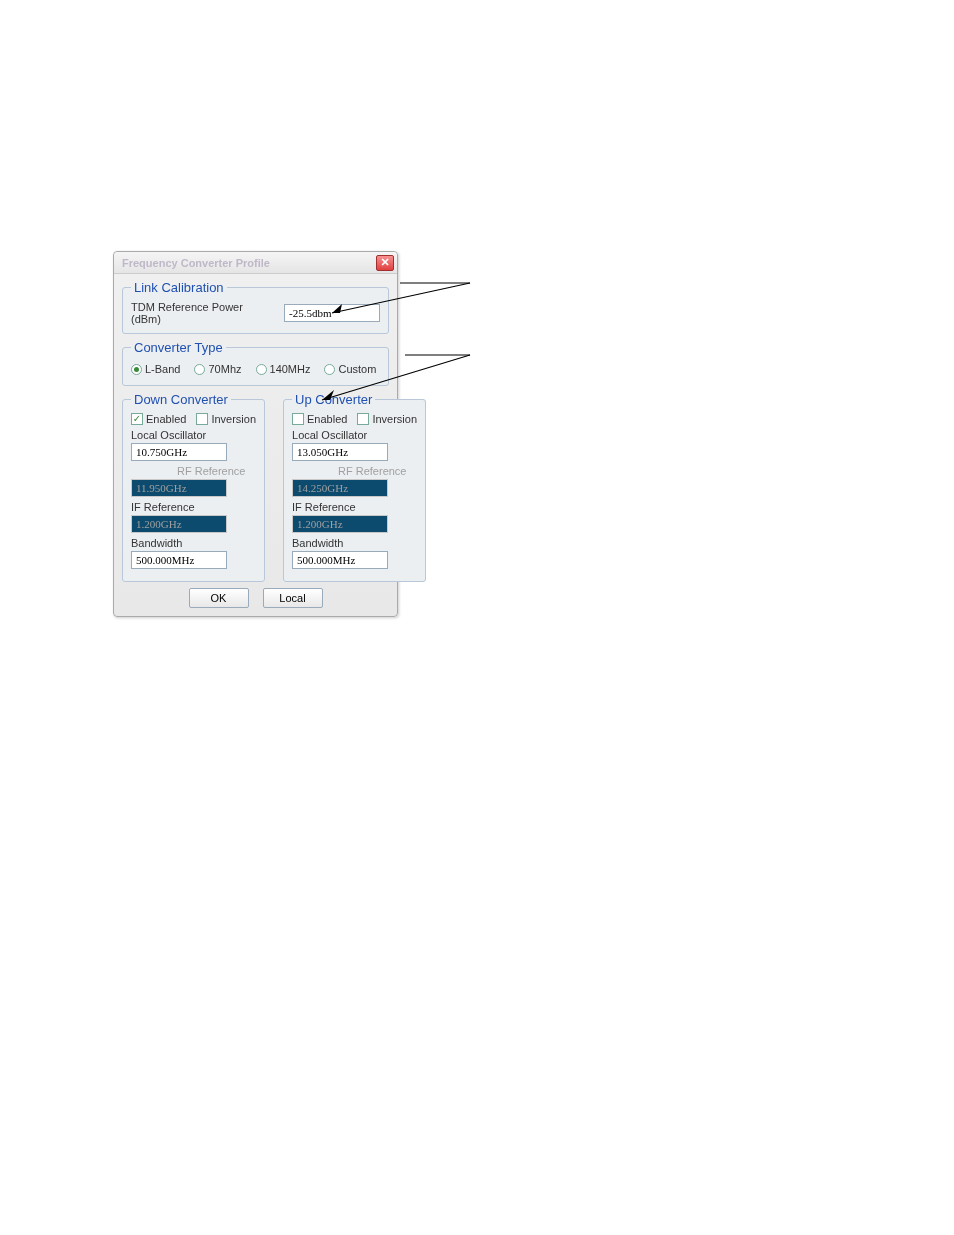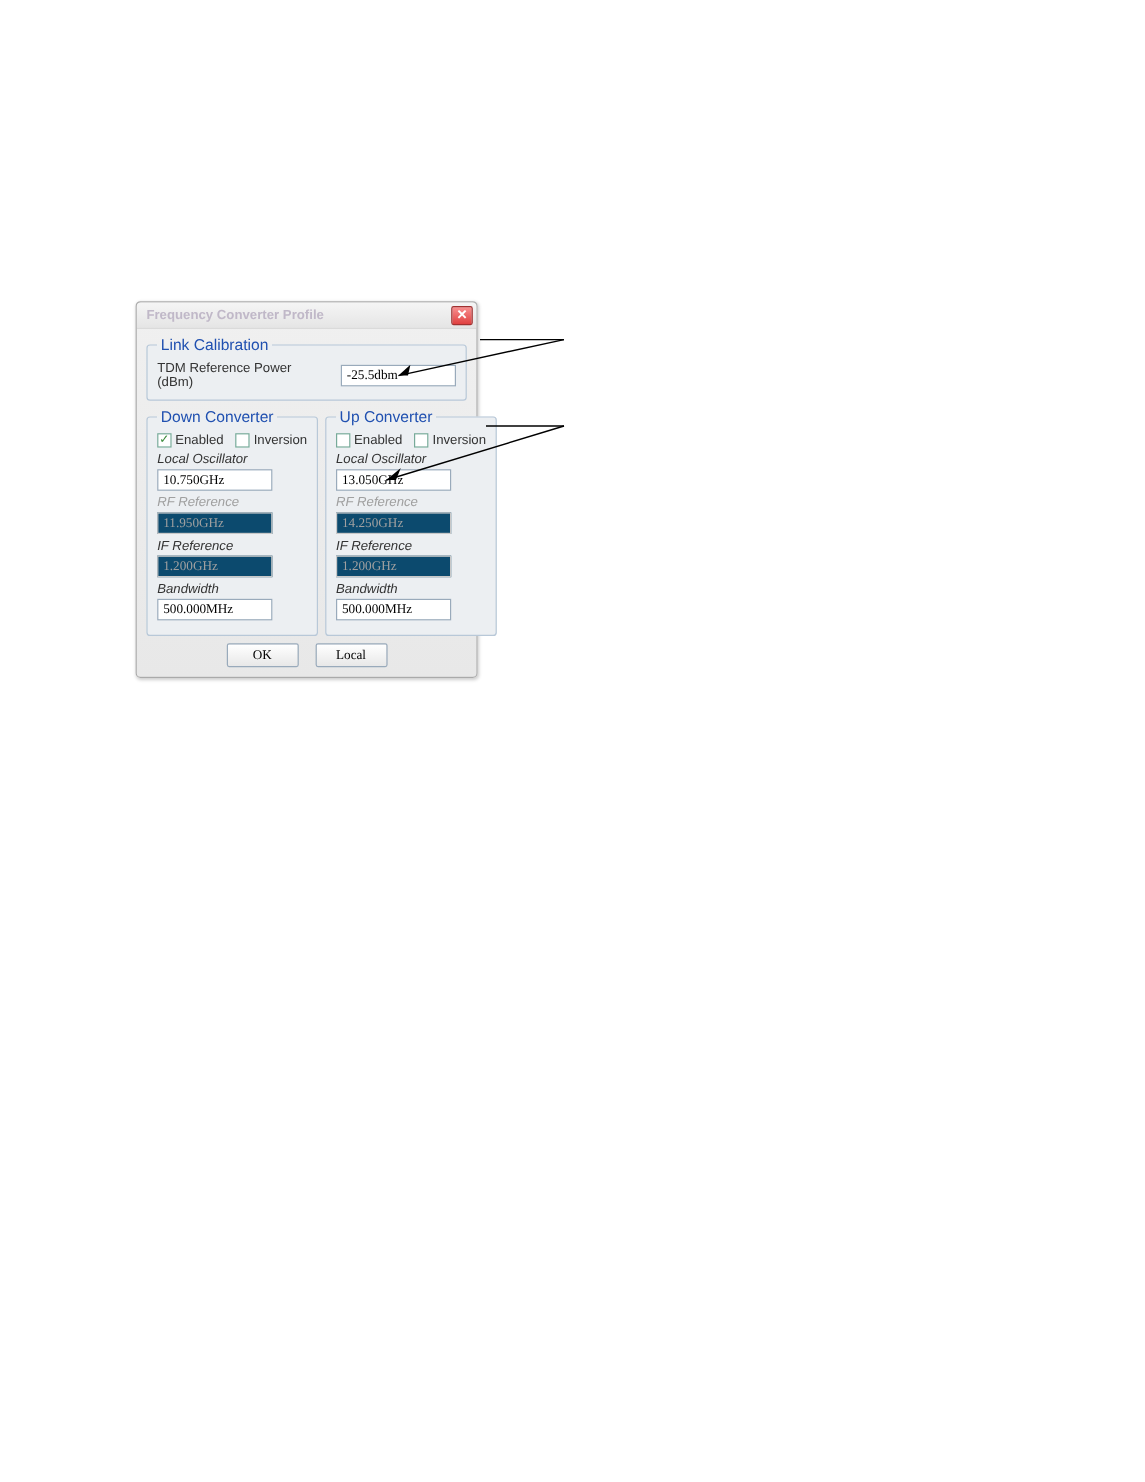--- a/index.html
+++ b/index.html
@@ -112,21 +112,21 @@
     }
     .radio-circle.selected::after {
       content: "";
       width: 5px;
       height: 5px;
       border-radius: 50%;
       background: #3a8a3a;
     }
     .converters-row {
       display: flex;
-      gap: 6px;
+      gap: 18px;
       margin-bottom: 6px;
     }
     .converters-row fieldset {
       flex: 1;
       margin-bottom: 0;
     }
     .checkbox-row {
       display: flex;
       align-items: center;
       gap: 10px;
@@ -149,39 +149,39 @@
       font-size: 10px;
       color: #3a8a3a;
       line-height: 1;
     }
     .field-group {
       margin-bottom: 4px;
     }
     .field-group .label {
       display: block;
       margin-bottom: 2px;
-      font-style: italic;
     }
     .field-group .label.disabled {
       color: #a0a0a0;
+      margin-left: 46px;
     }
     .button-row {
       display: flex;
       justify-content: center;
       gap: 14px;
       margin-top: 6px;
     }
     .btn {
       width: 60px;
       height: 20px;
       border: 1px solid #9ab;
       background: linear-gradient(to bottom, #fff, #e8e8e8);
       border-radius: 2px;
       font-size: 11px;
-      font-family: Liberation Serif, serif;
+      font-family: Liberation Sans, sans-serif;
       cursor: pointer;
       display: flex;
       align-items: center;
       justify-content: center;
     }
     .arrow {
       position: absolute;
       pointer-events: none;
     }
     .arrow svg line {
@@ -205,20 +205,41 @@
   <div class="dialog-body">
 
     <fieldset>
       <legend>Link Calibration</legend>
       <div class="row-inline">
         <span class="label">TDM Reference Power (dBm)</span>
         <input type="text" value="-25.5dbm" style="">
       </div>
     </fieldset>
 
+    <fieldset>
+      <legend>Converter Type</legend>
+      <div class="radio-row">
+        <div class="radio-item">
+          <span class="radio-circle selected"></span>
+          <span class="label">L-Band</span>
+        </div>
+        <div class="radio-item">
+          <span class="radio-circle"></span>
+          <span class="label">70Mhz</span>
+        </div>
+        <div class="radio-item">
+          <span class="radio-circle"></span>
+          <span class="label">140MHz</span>
+        </div>
+        <div class="radio-item">
+          <span class="radio-circle"></span>
+          <span class="label">Custom</span>
+        </div>
+      </div>
+    </fieldset>
 
     <div class="converters-row">
       <fieldset>
         <legend>Down Converter</legend>
         <div class="checkbox-row">
           <div class="checkbox-item">
             <span class="checkbox-box">✓</span>
             <span class="label">Enabled</span>
           </div>
           <div class="checkbox-item">

